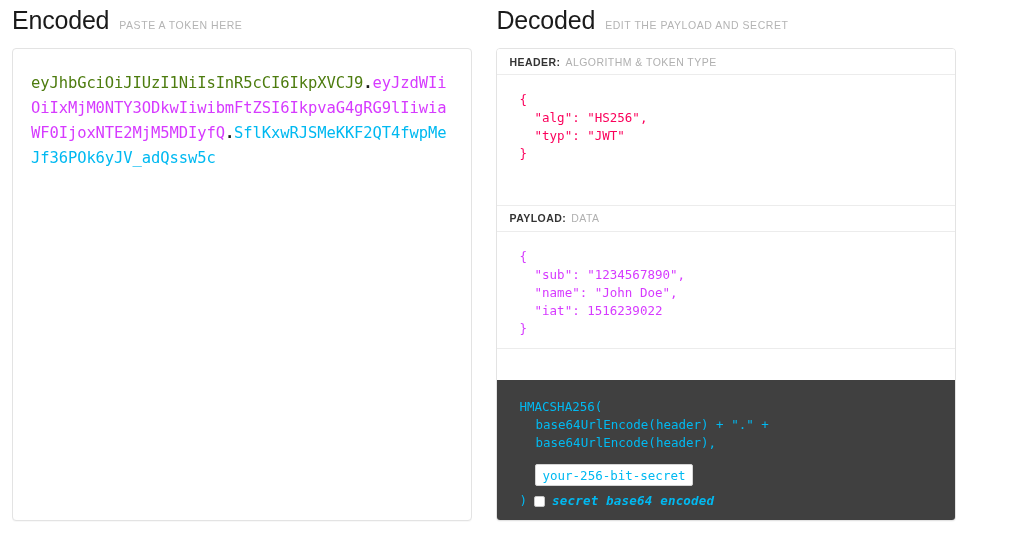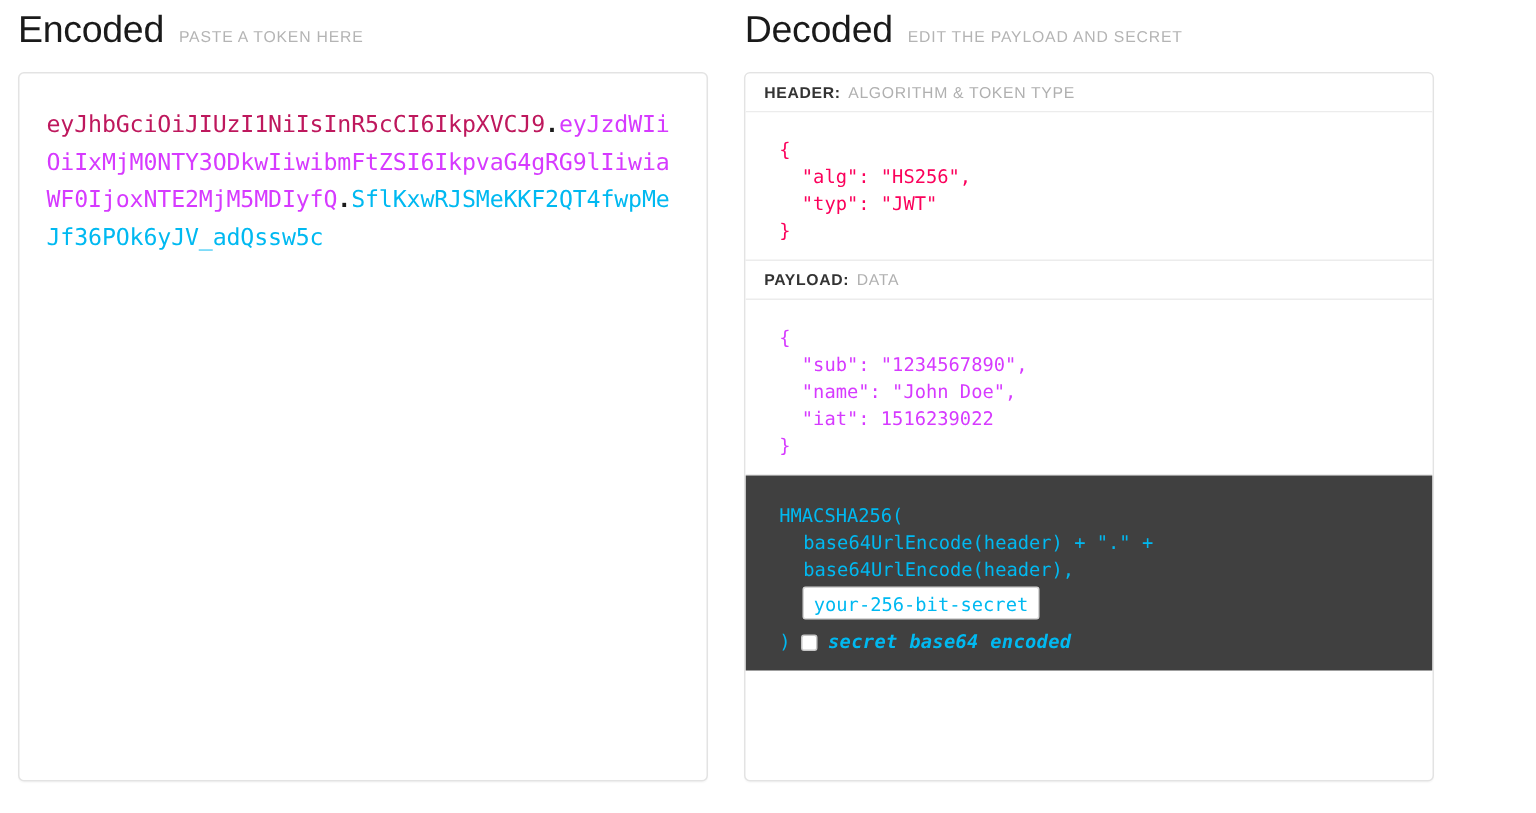--- a/index.html
+++ b/index.html
@@ -65,27 +65,27 @@
     padding: 22px 18px 14px 18px;
   }
   .token {
     font-family: "DejaVu Sans Mono", "Liberation Mono", monospace;
     font-size: 15.5px;
     line-height: 25px;
     word-break: break-all;
     letter-spacing: -0.1px;
     margin: 0;
   }
-  .seg-header    { color: #be185d; }
+  .seg-header    { color: #4d7c0f; }
   .seg-payload   { color: #d63aff; }
   .seg-signature { color: #00b9f1; }
   .seg-dot       { color: #1c1c1c; font-weight: 700; }
 
   
-  .decoded-panel { height: 473px; display: flex; flex-direction: column; }
+  .decoded-panel { height: 473px; display: flex; flex-direction: column; justify-content: space-between; }
 
   .section { display: flex; flex-direction: column; }
   .section-label {
     height: 26px;
     display: flex;
     align-items: center;
     gap: 5px;
     padding: 0 12px;
     border-bottom: 1px solid #ececec;
     background: #ffffff;
@@ -123,21 +123,21 @@
   }
   .divider-top { border-top: 1px solid #ececec; }
 
   .sig-line { white-space: pre; }
   .sig-indent { padding-left: 16px; }
 
   .secret-row {
     display: flex;
     align-items: center;
     padding-left: 16px;
-    margin-top: 2px;
+    margin-top: 12px;
   }
   .secret-input {
     font-family: "DejaVu Sans Mono", "Liberation Mono", monospace;
     font-size: 12.5px;
     color: #00b9f1;
     background: #ffffff;
     border: 1px solid #d5d5d5;
     border-radius: 2px;
     padding: 3px 6px;
     width: 158px;

